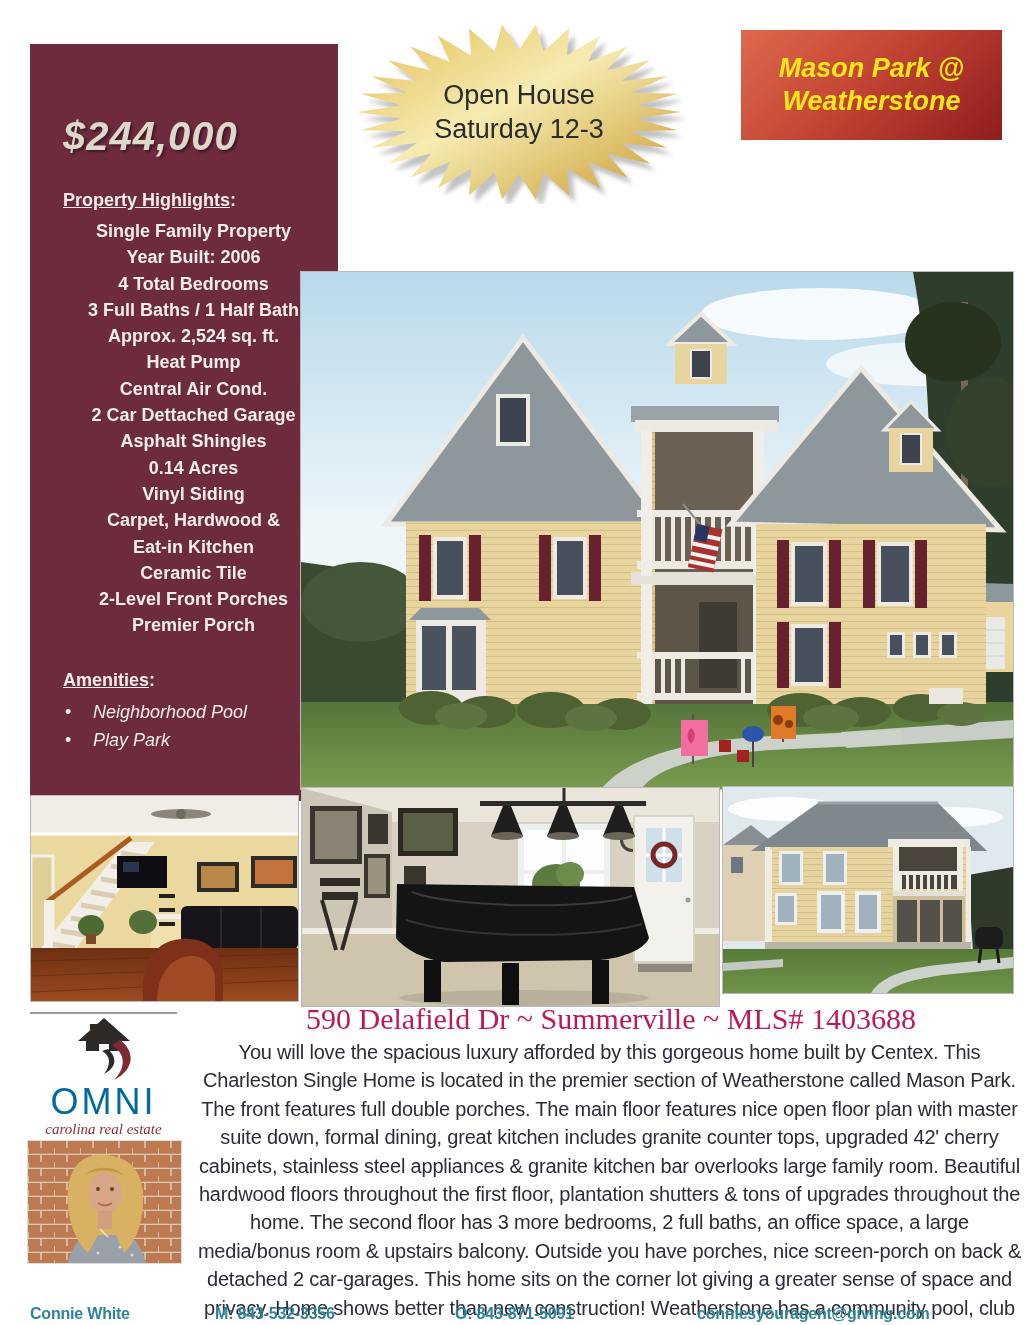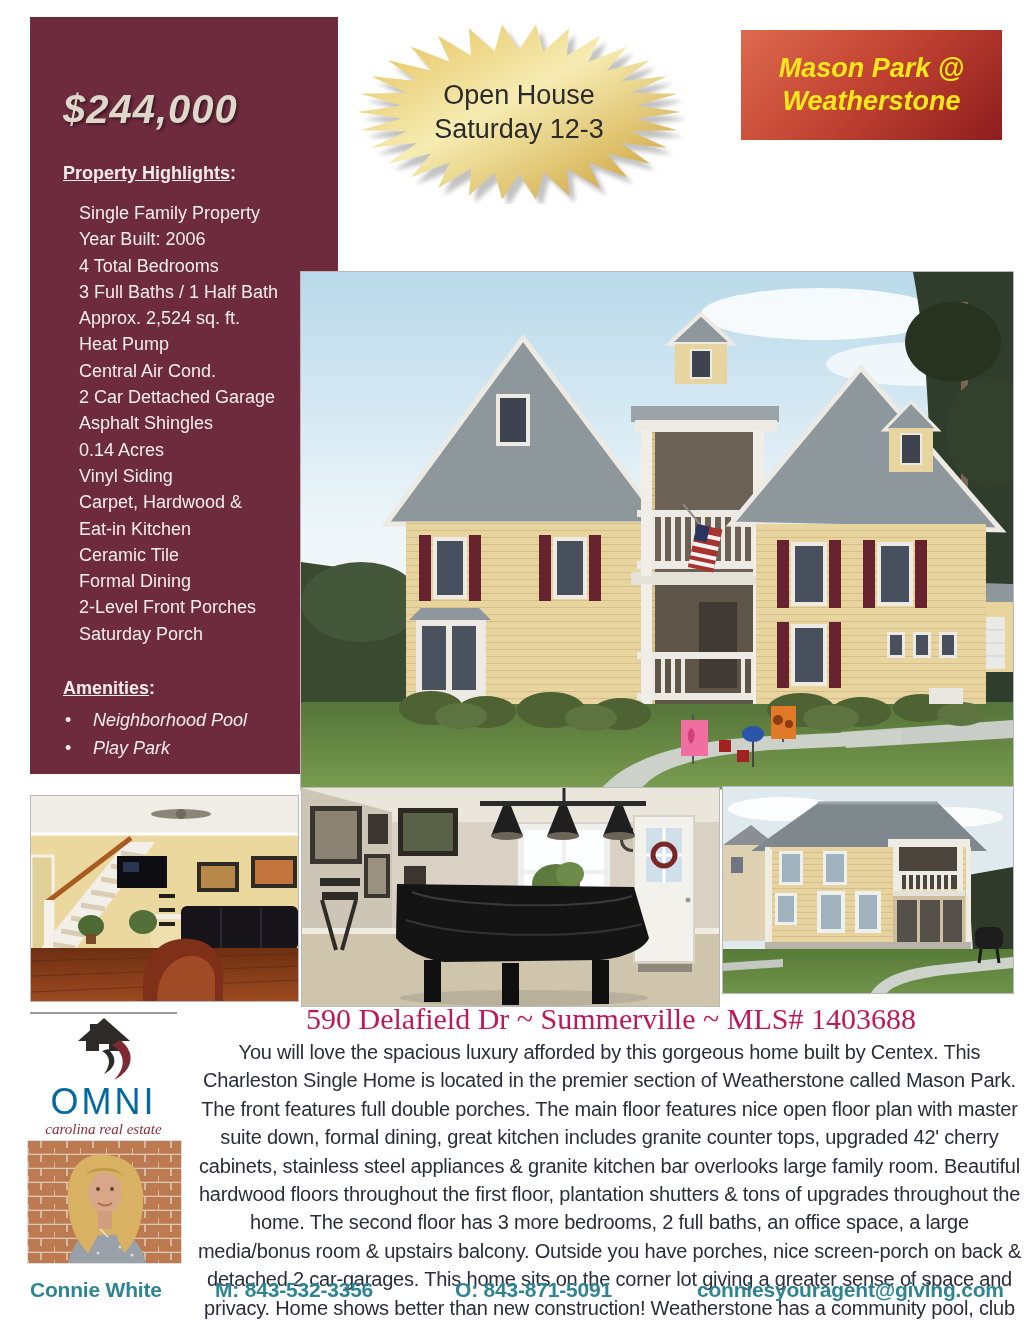--- a/index.html
+++ b/index.html
@@ -1,27 +1,27 @@
 <!DOCTYPE html>
 <html><head>
 <meta charset="utf-8">
 <style>
   html,body{margin:0;padding:0;background:#ffffff;}
   .page{position:relative;width:1024px;height:1325px;background:#ffffff;overflow:hidden;
         font-family:"Liberation Sans",sans-serif;}
   .abs{position:absolute;}
 
   
-  .sidebar{left:30px;top:17px;width:308px;height:757px;background:#6e2b3e;
+  .sidebar{left:30px;top:44px;width:308px;height:757px;background:#6e2b3e;
            box-sizing:border-box;padding:70px 14px 0 33px;color:#f3efe8;}
   .price{font-size:40px;font-weight:bold;font-style:italic;color:#ddd8cb;
          text-shadow:2px 2px 3px rgba(0,0,0,.45);letter-spacing:1px;margin:0 0 30px 0;}
   .hl-title,.am-title{font-size:18px;font-weight:bold;line-height:22px;margin:0 0 7px 0;}
   .hl-title span.u,.am-title span.u{text-decoration:underline;}
-  .hl-list{list-style:none;margin:16px;padding:0;font-size:18px;line-height:26.3px;font-weight:400;}
+  .hl-list{list-style:none;margin:6px;padding:0;font-size:18px;line-height:26.3px;font-weight:700;text-align:center;}
   .am-title{margin-top:30px;}
   .am-list{list-style:none;margin:6px 0 0 0;padding:0;font-size:18px;line-height:28px;font-style:italic;}
   .am-list li{padding-left:30px;position:relative;}
   .am-list li::before{content:"•";position:absolute;left:2px;top:0;font-style:normal;}
 
   
   .starburst{left:349px;top:18px;width:340px;height:186px;}
   .badge{left:741px;top:30px;width:261px;height:110px;
          background:linear-gradient(135deg,#dd6a4e 0%,#c44534 45%,#8e1d1d 100%);
          display:flex;flex-direction:column;align-items:center;justify-content:center;}
@@ -47,21 +47,21 @@
   .logo-divider{left:30px;top:1012px;width:147px;height:0;border-top:2px solid #9a9a9a;}
   .logo-box{left:30px;top:1018px;width:147px;text-align:center;}
   .logo-text{font-family:Liberation Sans, sans-serif;font-size:36px;letter-spacing:3px;
              color:#0369a1;line-height:36px;margin-top:2px;}
   .logo-tag{font-family:"Liberation Serif",serif;font-style:italic;font-size:15px;
             color:#8e2b35;margin-top:1px;}
   .agent-photo{left:27px;top:1140px;width:153px;height:122px;border:1px solid #ddd;}
   .agent-photo svg{display:block;width:100%;height:100%;}
 
   
-  .footer-item{top:1278px;font-size:21px;font-weight:bold;color:#2f8494;letter-spacing:-0.2px;}
+  .footer-item{top:1305px;font-size:16px;font-weight:bold;color:#2f8494;letter-spacing:-0.2px;}
   .f-name{left:30px;}  .f-mobile{left:215px;}  .f-office{left:455px;}  .f-email{left:697px;}
 </style>
 </head>
 <body>
 
 <div class="page">
 
   <div class="abs sidebar">
     <div class="price">$244,000</div>
     <div class="hl-title">
@@ -75,23 +75,22 @@
       <li>Approx. 2,524 sq. ft.</li>
       <li>Heat Pump</li>
       <li>Central Air Cond.</li>
       <li>2 Car Dettached Garage</li>
       <li>Asphalt Shingles</li>
       <li>0.14 Acres</li>
       <li>Vinyl Siding</li>
       <li>Carpet, Hardwood &amp;</li>
       <li>Eat-in Kitchen</li>
       <li>Ceramic Tile</li>
-      <li>Formal Dining</li>
       <li>2-Level Front Porches</li>
-      <li>Saturday Porch</li>
+      <li>Premier Porch</li>
     </ul>
     <div class="am-title">
       <span class="u">Amenities</span><span>:</span>
     </div>
     <ul class="am-list">
       <li>Neighborhood Pool</li>
       <li>Play Park</li>
     </ul>
   </div>
 

